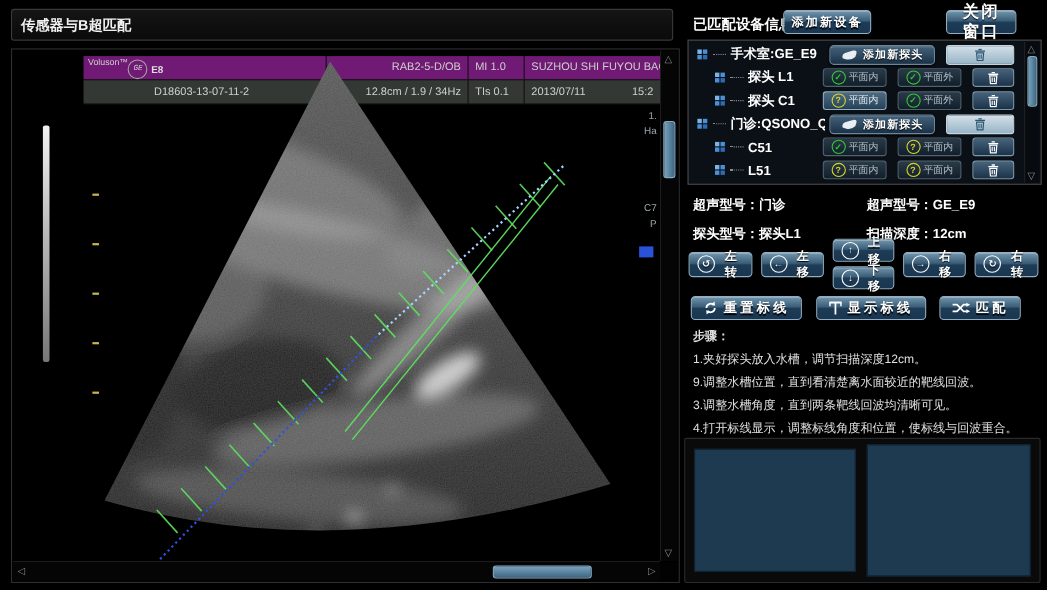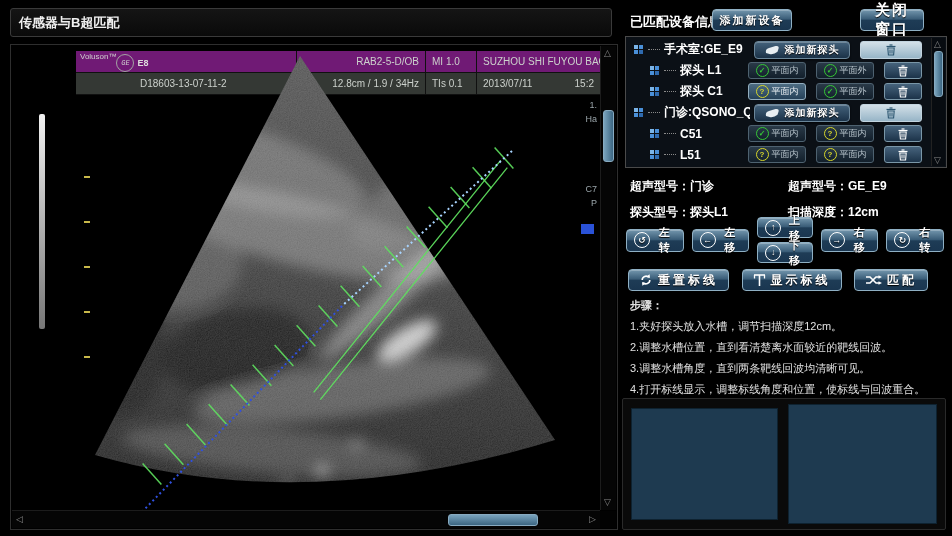--- a/index.html
+++ b/index.html
@@ -478,21 +478,21 @@
         <path d="M13.5 1.2 L17 3 L13.5 4.8 Z" fill="#fff"></path>
         <path d="M13.5 7.2 L17 9 L13.5 10.8 Z" fill="#fff"></path>
       </svg>
       <span>匹配</span>
       </button>
   </div>
 
   <div class="steps">
     <div class="t">步骤：</div>
     <div class="li">1.夹好探头放入水槽，调节扫描深度12cm。</div>
-    <div class="li">2.调整水槽位置，直到看清楚离水面较近的靶线回波。</div>
+    <div class="li">9.调整水槽位置，直到看清楚离水面较近的靶线回波。</div>
     <div class="li">3.调整水槽角度，直到两条靶线回波均清晰可见。</div>
     <div class="li">4.打开标线显示，调整标线角度和位置，使标线与回波重合。</div>
     <div class="li">5.点击匹配按钮，完成匹配操作。</div>
   </div>
 
   <div class="thumbs">
     <div class="thumb-panel p1"></div>
     <div class="thumb-panel p2"></div>
   </div>
 

